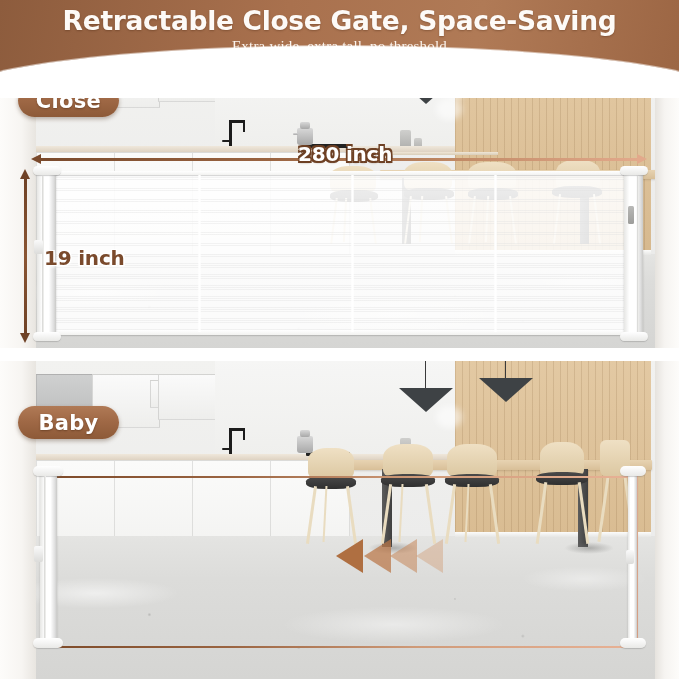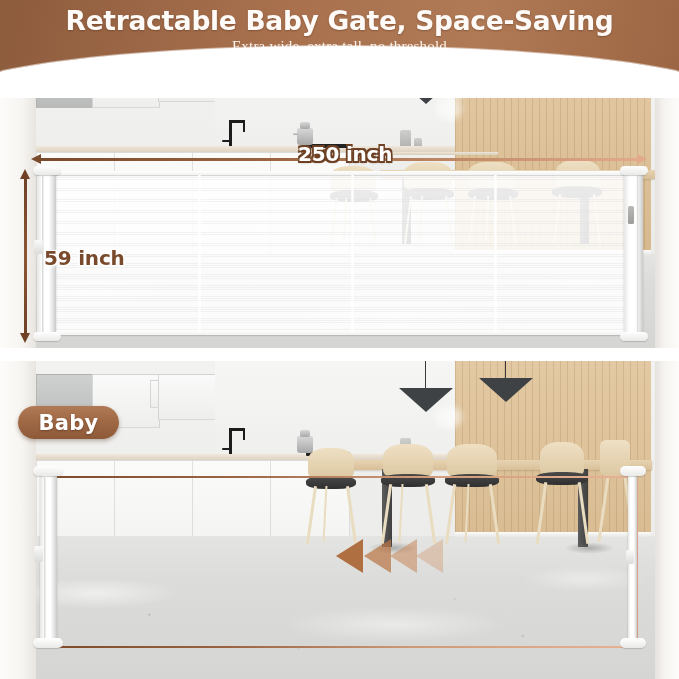--- a/index.html
+++ b/index.html
@@ -297,23 +297,26 @@
 
     <div class="arrow-h" style="left:40px;top:100px;width:598px;">
       <i class="head-l"></i>
       <i class="head-r"></i>
     </div>
     <div class="arrow-v" style="left:24px;top:120px;height:156px;">
       <i class="head-t"></i>
       <i class="head-b"></i>
     </div>
 
-    <div class="dim-160" style="left:298px;top:84px;">250 inch</div>
-    <div class="dim-41" style="left:44px;top:188px;">59 inch</div>
-
+    <div class="dim-160" style="left:298px;top:84px;">280 inch</div>
+    <div class="dim-41" style="left:44px;top:188px;">19 inch</div>
+
+    <div class="badge" style="left:18px;top:26px;width:101px;height:33px;">
+      <span>Close</span>
+    </div>
   </div>
 
   <div class="panel-gap"></div>
 
   <div class="panel panel-bot">
     <div class="scene">
       <div class="wall-back"></div>
 
       <div class="woodwall" style="left:455px;width:196px;"></div>
 
@@ -420,18 +423,18 @@
     <div class="chev" style="left:364px;top:179px;border-right:27px solid rgba(186,118,70,.72);"></div>
     <div class="chev" style="left:390px;top:179px;border-right:27px solid rgba(196,128,80,.52);"></div>
     <div class="chev" style="left:416px;top:179px;border-right:27px solid rgba(205,139,92,.35);"></div>
 
     <div class="badge" style="left:18px;top:46px;width:101px;height:33px;">
       <span>Baby</span>
     </div>
   </div>
 
   <div class="banner">
-    <div class="banner-title">Retractable Baby Gate, Space-Saving</div>
+    <div class="banner-title">Retractable Close Gate, Space-Saving</div>
     <div class="banner-sub">Extra wide, extra tall, no threshold</div>
     <div class="banner-curve"></div>
   </div>
 
 </div>
 
 </body></html>

